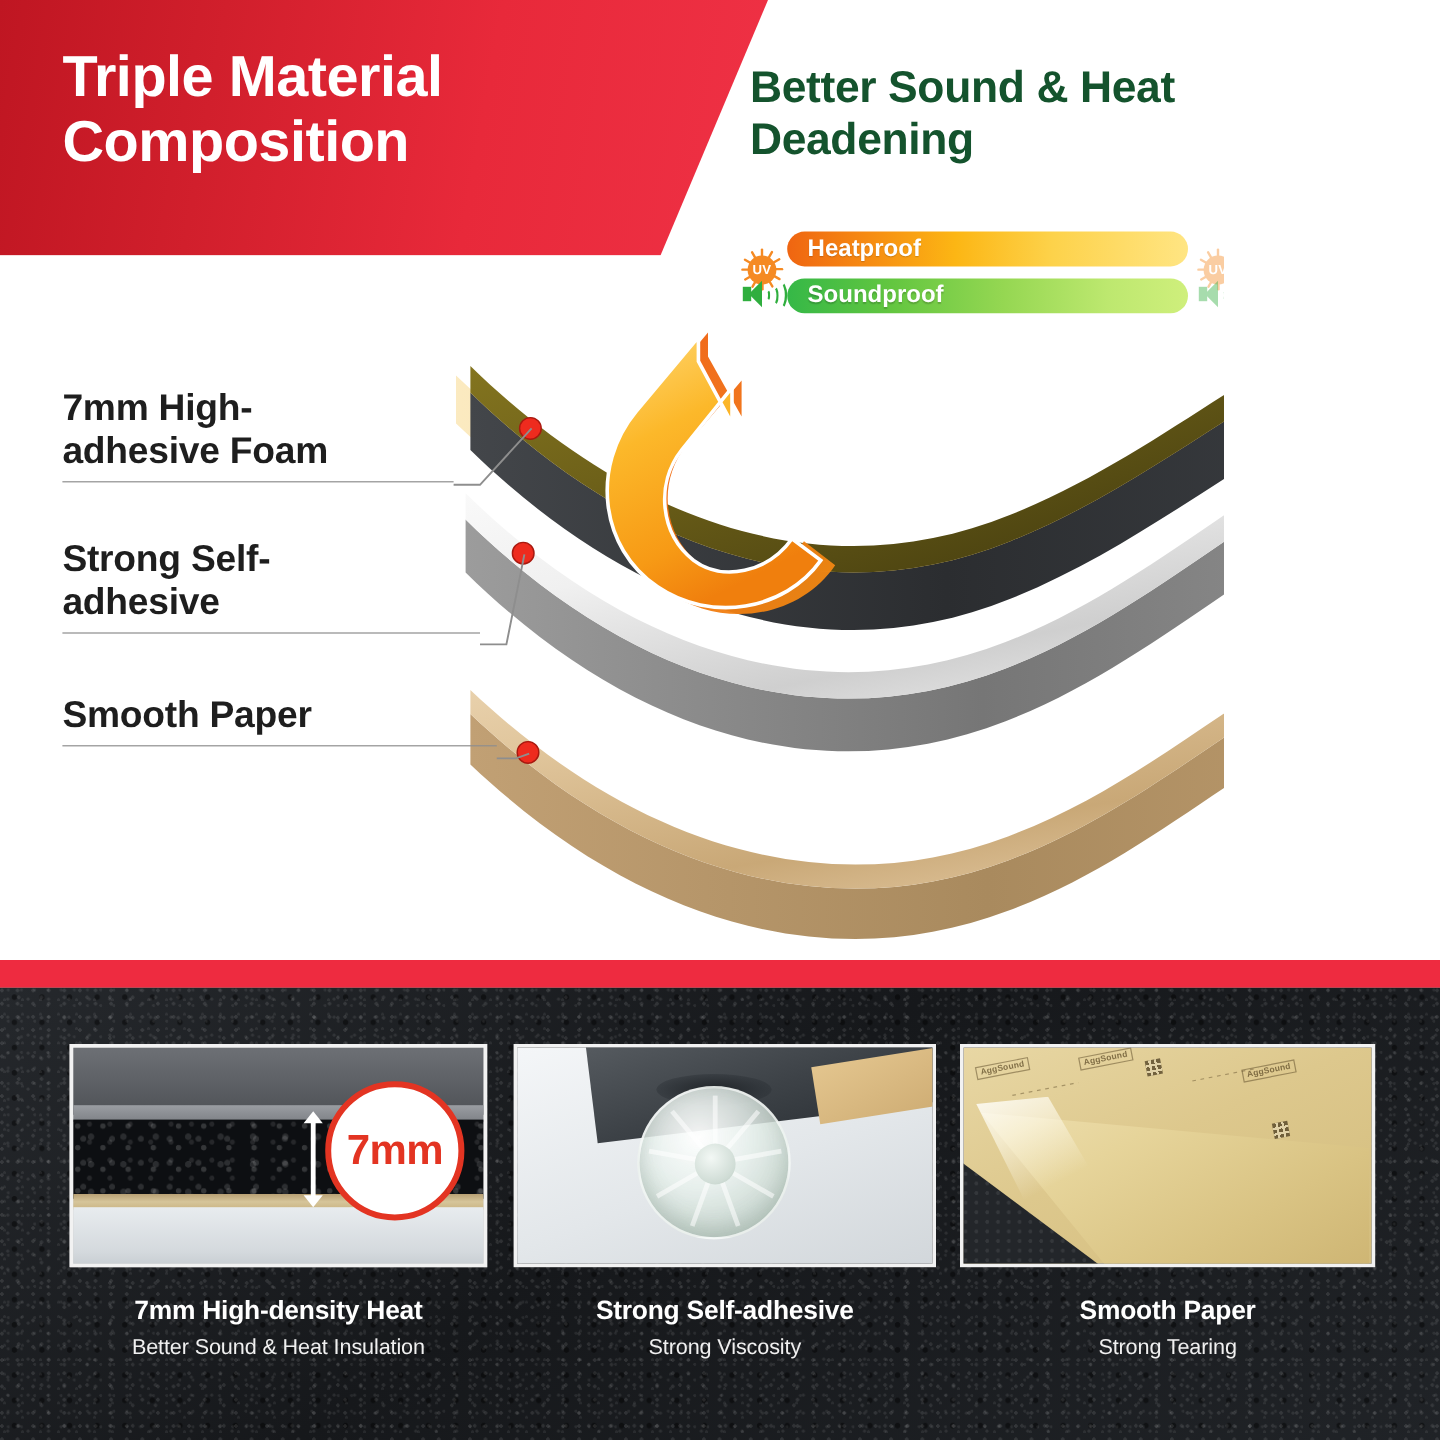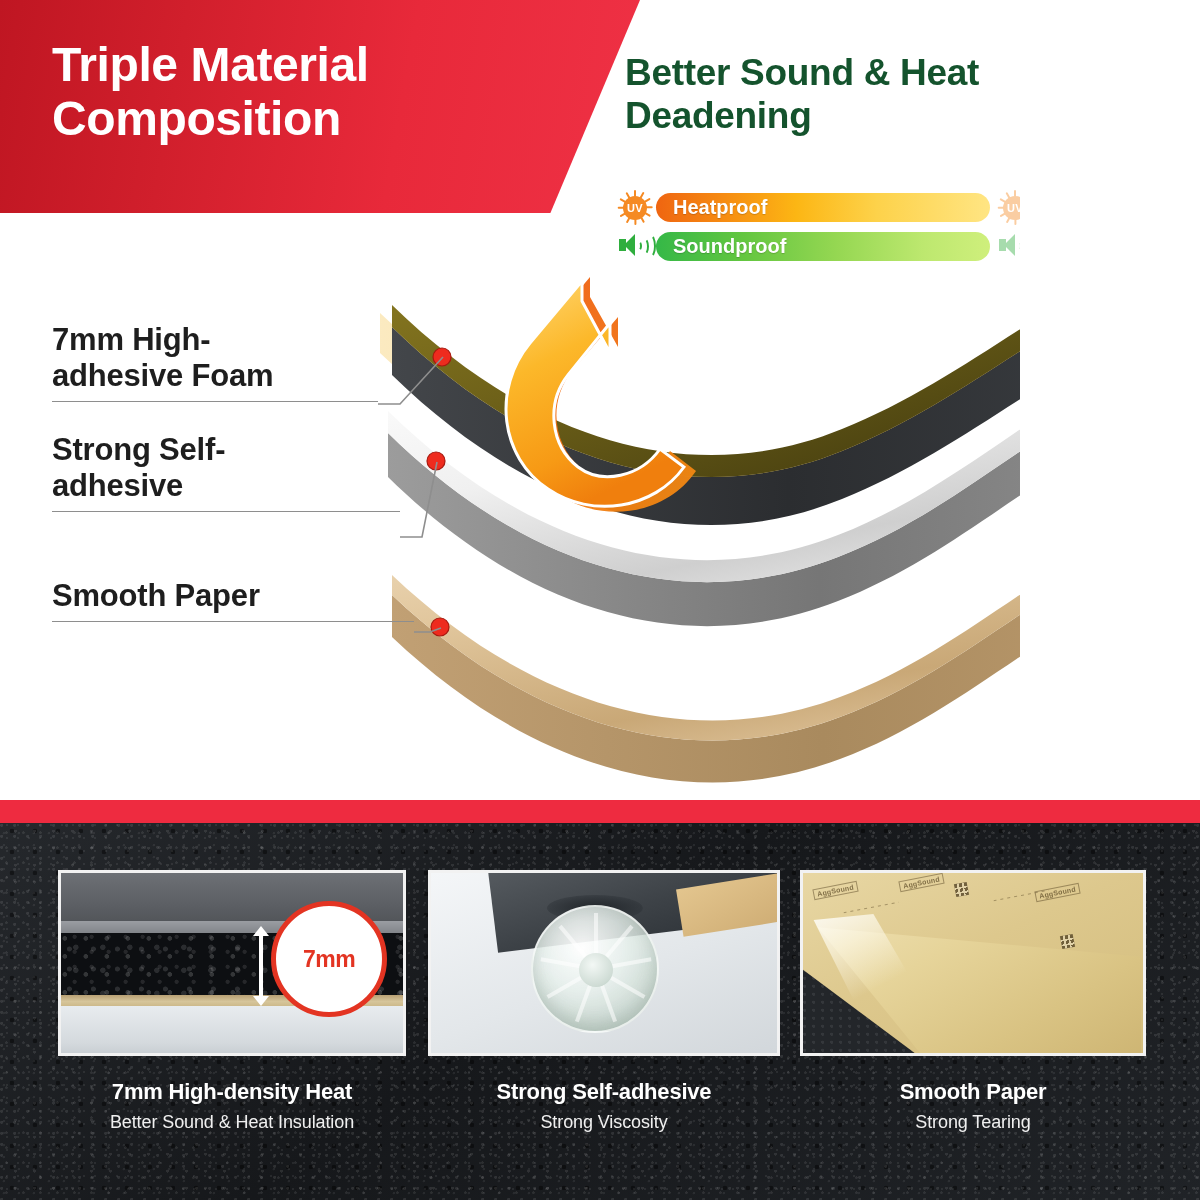--- a/index.html
+++ b/index.html
@@ -50,21 +50,21 @@
     display:flex; align-items:center;
   }
   .bar-track .bar-label{
     color:#ffffff; font-size:20px; font-weight:bold; padding-left:17px;
     text-shadow:0 1px 1px rgba(0,0,0,.18); white-space:nowrap;
   }
   #bar-heat .bar-track{ background:linear-gradient(90deg,#ef6511 0%,#f68b12 20%,#fcb614 42%,#fdd24a 66%,#ffe583 100%); }
   #bar-sound .bar-track{ background:linear-gradient(90deg,#35b847 0%,#63c640 26%,#95d752 54%,#bde86f 80%,#cfef7c 100%); }
 
   
-  .sun-icon{ position:absolute; left:2px; top:1px; width:33px; height:33px; }
+  .sun-icon{ position:absolute; left:2px; top:18px; width:33px; height:33px; }
   .sun-core{
     position:absolute; left:5px; top:5px; width:24px; height:24px; border-radius:50%;
     background:#f58a23; display:flex; align-items:center; justify-content:center;
   }
   .sun-core span{ color:#ffffff; font-size:11px; font-weight:bold; letter-spacing:.3px; }
   .sun-ray{ position:absolute; left:15.5px; top:-1px; width:2.4px; height:7px; background:#f58a23; border-radius:1px;
             transform-origin:1.2px 17.5px; }
   .faded{ opacity:.42; }
 
   
@@ -81,21 +81,21 @@
   
   .layer-label{ position:absolute; z-index:4; }
   .layer-label .ll-text{
     color:#1e1e1e; font-size:31px; font-weight:bold; line-height:1.16; letter-spacing:-0.2px;
     white-space:pre-line;
   }
   .ll-rule{ height:1.5px; background:#8e8e8e; margin-top:7px; }
 
   #label-foam{ left:52px; top:322px; width:330px; }
   #label-foam .ll-rule{ width:326px; }
-  #label-adhesive{ left:52px; top:432px; width:330px; }
+  #label-adhesive{ left:52px; top:448px; width:330px; }
   #label-adhesive .ll-rule{ width:348px; }
   #label-paper{ left:52px; top:578px; width:330px; }
   #label-paper .ll-rule{ width:362px; }
 
   #leader-svg{ position:absolute; left:0; top:0; width:1200px; height:800px; z-index:4; pointer-events:none; }
 
   
   #layer-diagram{ position:absolute; left:370px; top:265px; width:830px; height:530px; z-index:1; }
   #layer-diagram svg{ display:block; }
 
@@ -160,21 +160,21 @@
   #photo-foam .p1-arrow{ position:absolute; left:198px; top:62px; width:4px; height:62px; background:#ffffff; }
   #photo-foam .p1-arrow::before, #photo-foam .p1-arrow::after{
       content:""; position:absolute; left:-6px; width:0; height:0;
       border-left:8px solid transparent; border-right:8px solid transparent; }
   #photo-foam .p1-arrow::before{ top:-9px; border-bottom:10px solid #ffffff; }
   #photo-foam .p1-arrow::after{ bottom:-9px; border-top:10px solid #ffffff; }
   #badge-7mm{
     position:absolute; left:210px; top:28px; width:116px; height:116px; border-radius:50%;
     background:#ffffff; border:5px solid #e33422; display:flex; align-items:center; justify-content:center;
   }
-  #badge-7mm span{ color:#e33422; font-size:23px; font-weight:bold; letter-spacing:-0.5px; }
+  #badge-7mm span{ color:#e33422; font-size:35px; font-weight:bold; letter-spacing:-0.5px; }
 
   
   #photo-adhesive{ background:linear-gradient(160deg,#f4f6f8 0%,#e3e7ea 55%,#d2d7db 100%); }
   #photo-adhesive .p2-mat{
       position:absolute; left:60px; top:-36px; width:330px; height:96px;
       background:linear-gradient(170deg,#5a5f64 0%,#3d4247 60%,#2c3136 100%);
       transform:rotate(-7deg); }
   #photo-adhesive .p2-kraft{
       position:absolute; left:248px; top:6px; width:130px; height:48px;
       background:linear-gradient(160deg,#e3c58e 0%,#cdab72 100%); transform:rotate(-9deg); }

